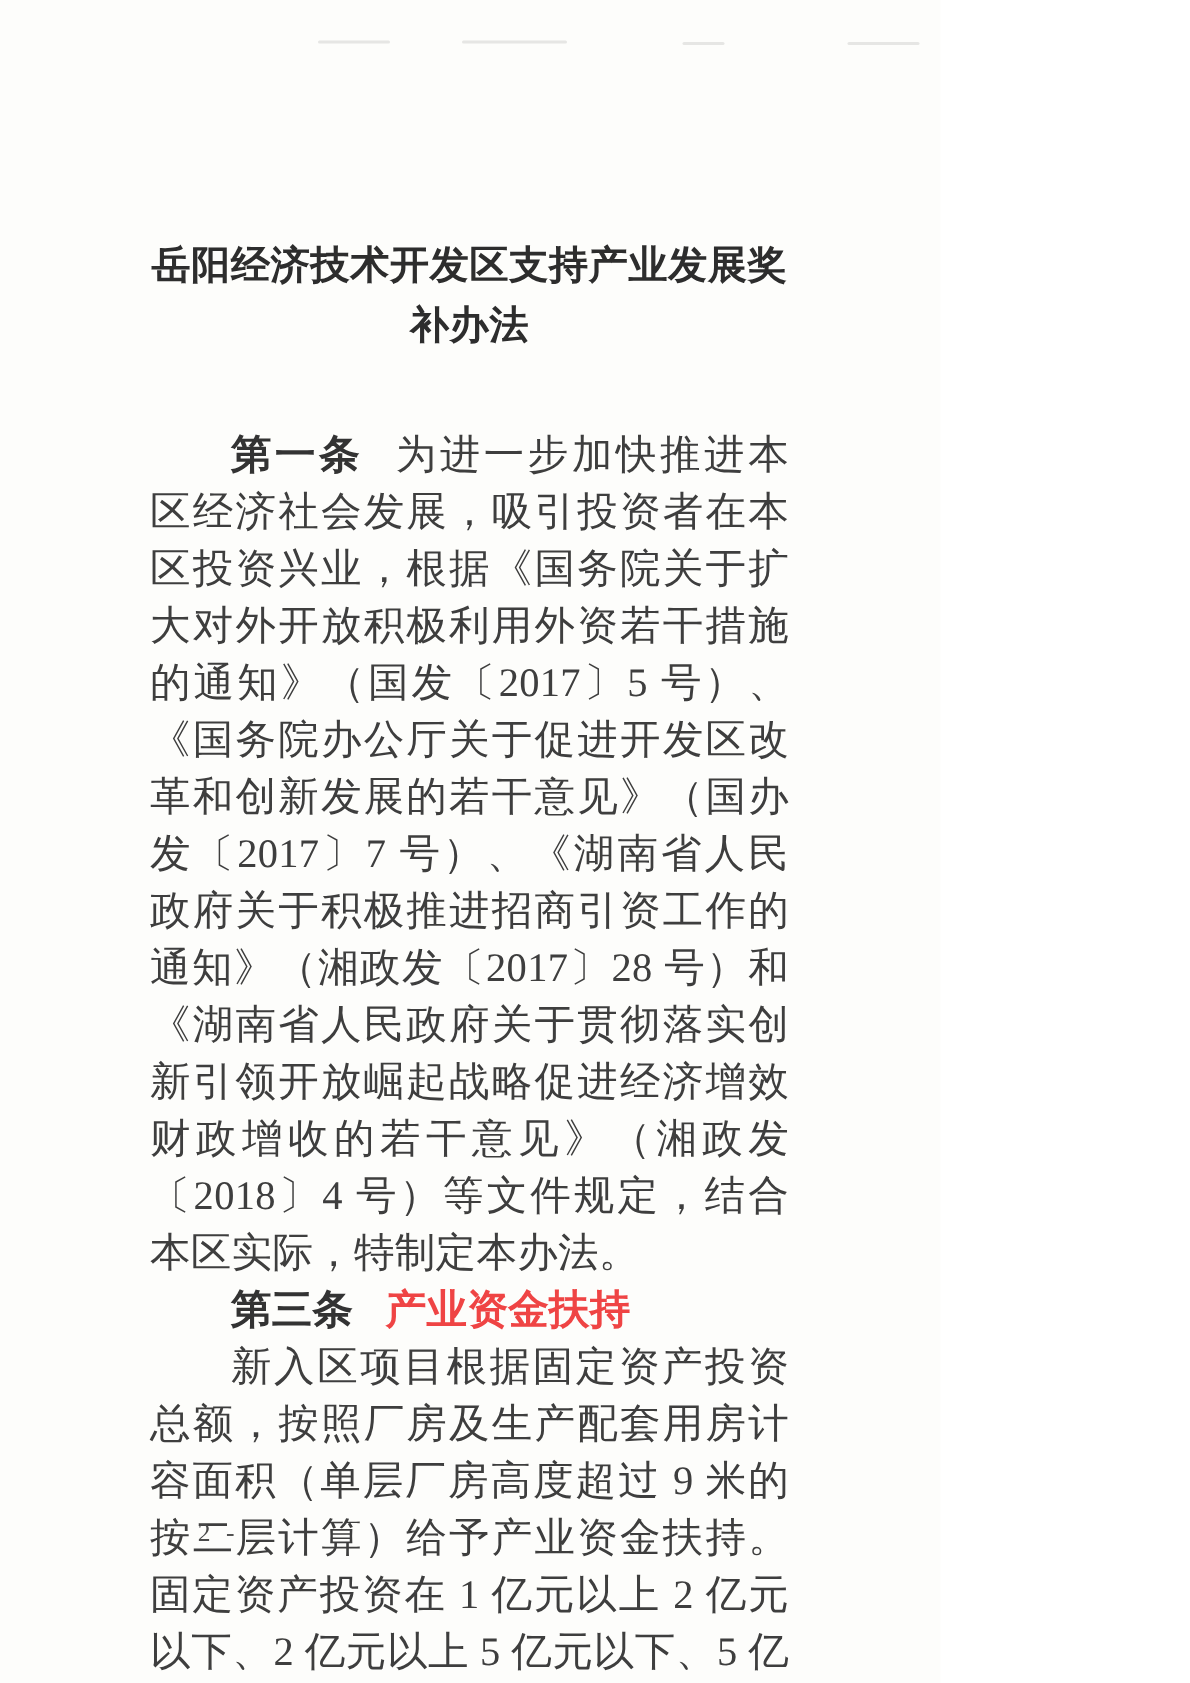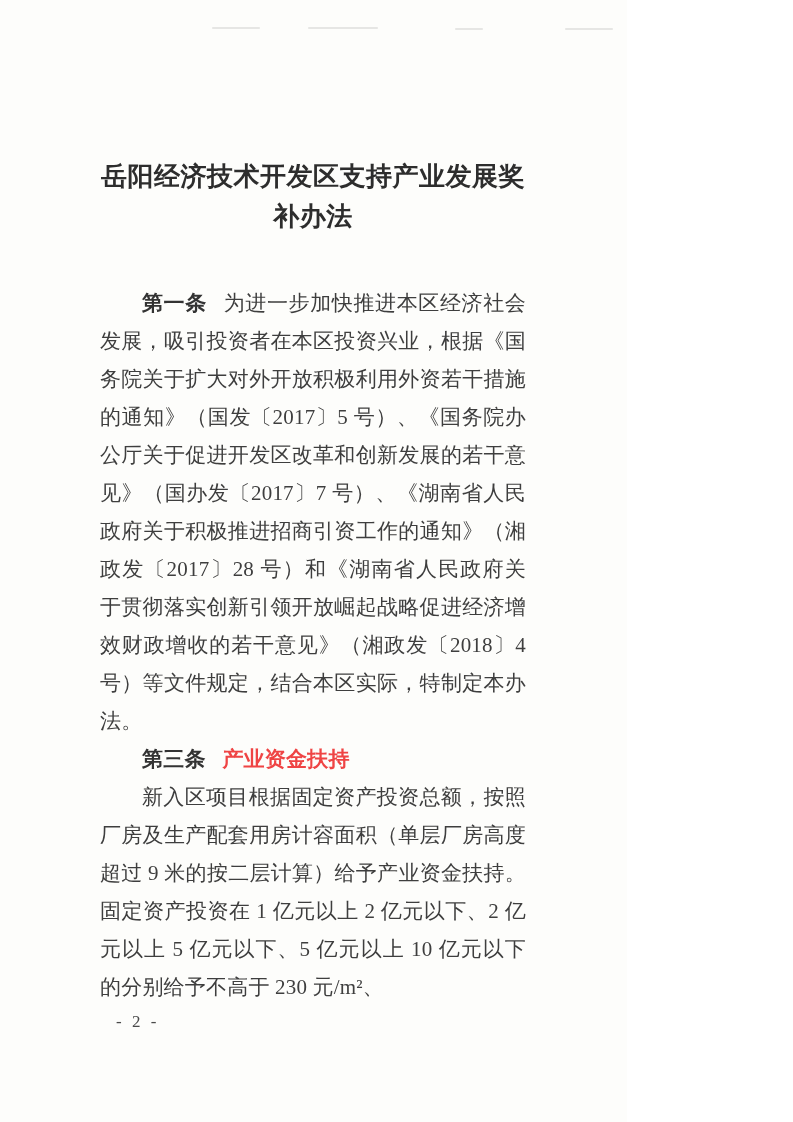--- a/index.html
+++ b/index.html
@@ -22,21 +22,21 @@
     margin: 0 0 47px 0;
     font-size: 26px;
     line-height: 40px;
     font-weight: bold;
     text-align: center;
     color: #2d2d2d;
     letter-spacing: 0.5px;
   }
   .para {
     margin: 0;
-    font-size: 21px;
+    font-size: 27px;
     line-height: 38px;
     text-align: justify;
     text-indent: 2em;
     letter-spacing: 0.2px;
   }
   .article-label {
     font-weight: bold;
     font-family: "Liberation Sans", "DejaVu Sans", sans-serif;
     color: #333333;
     margin-right: 0.8em;

